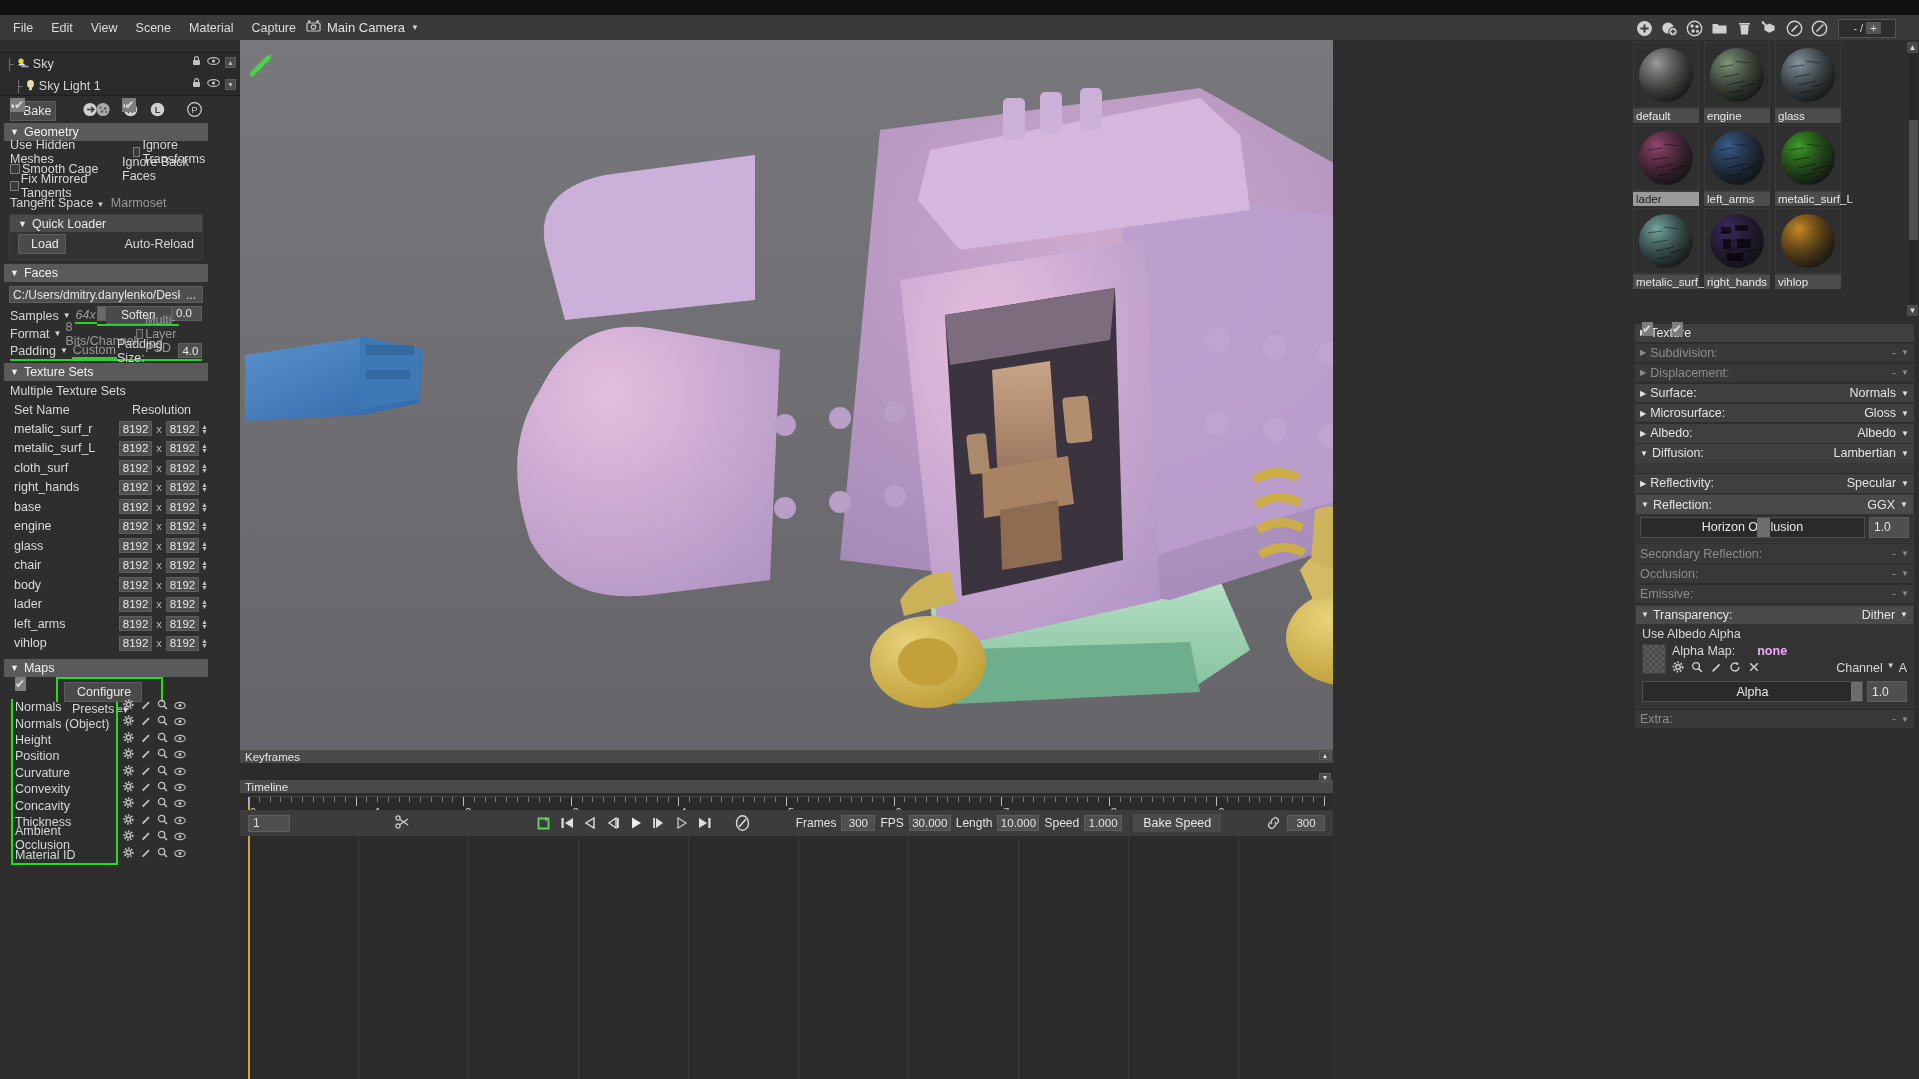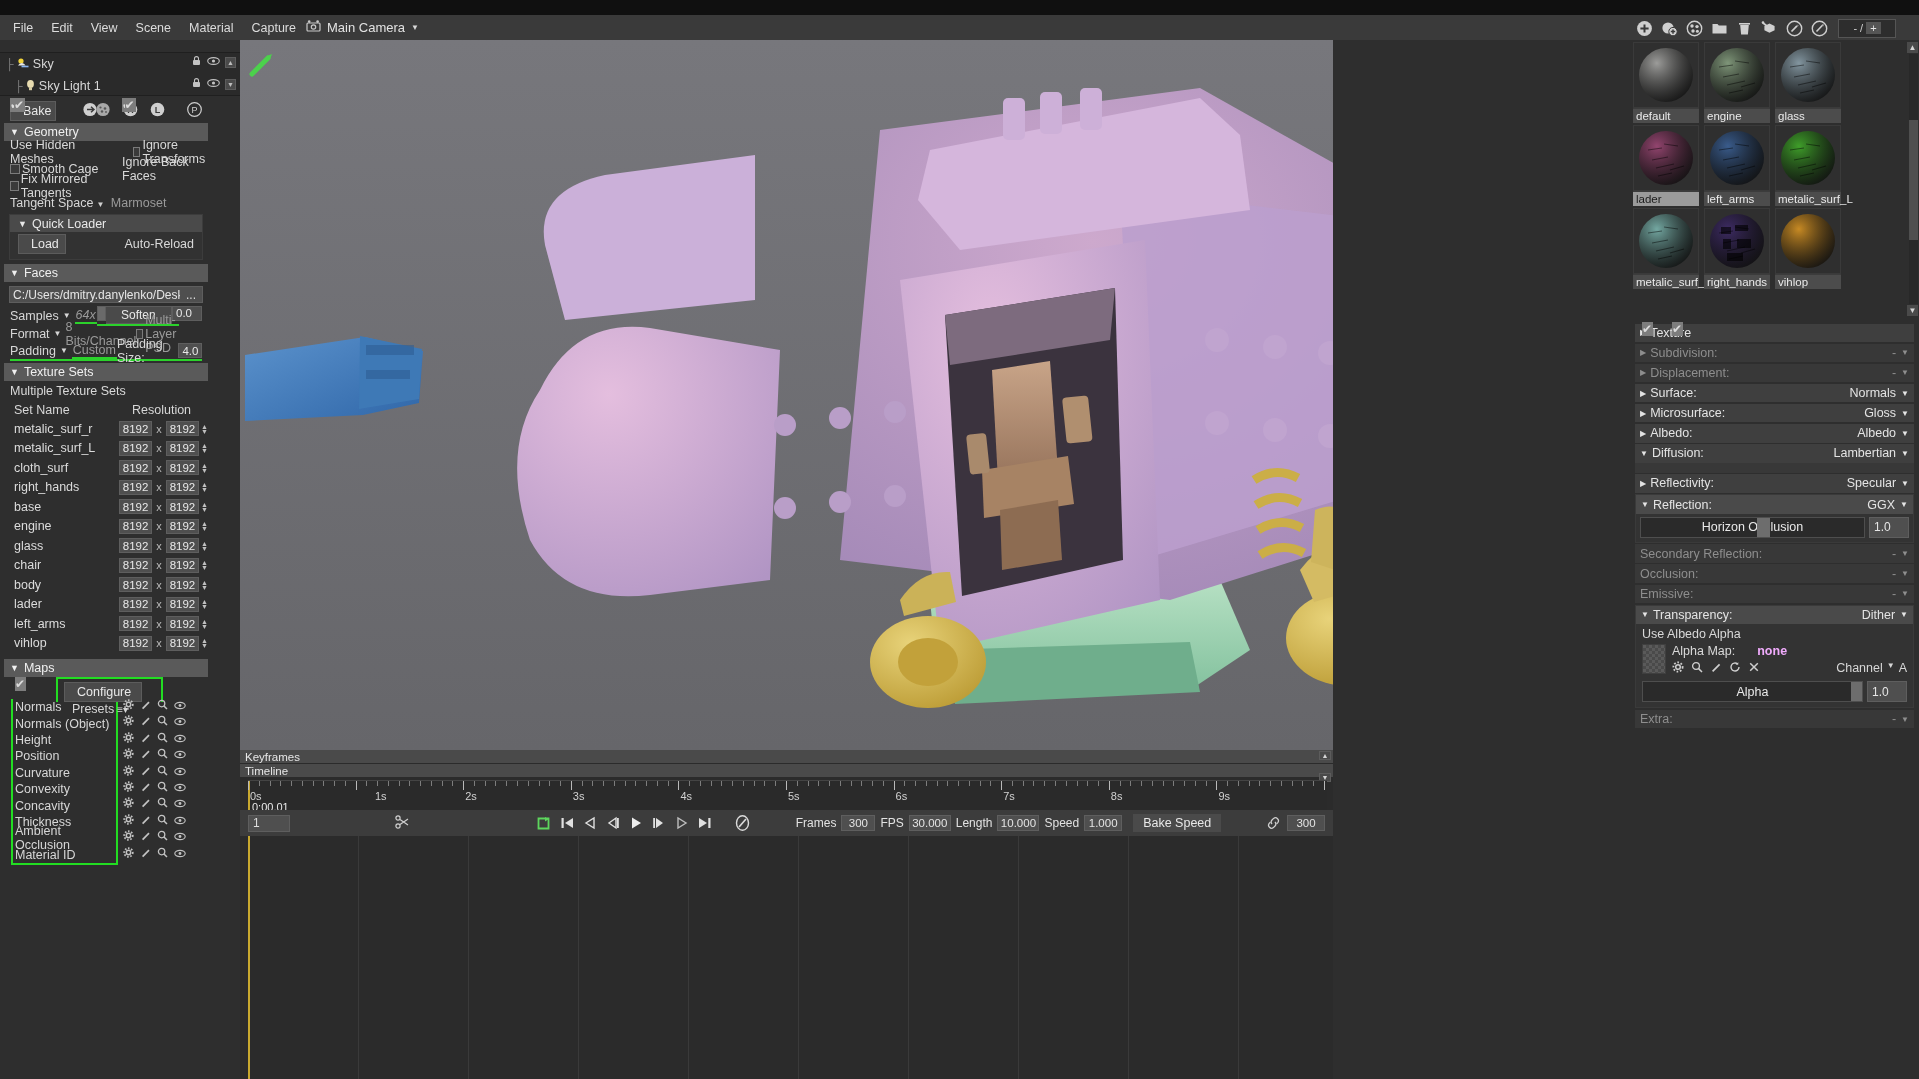--- a/index.html
+++ b/index.html
@@ -983,21 +983,21 @@
           <path d="M4 22 L20 6" stroke="#4cd14c" stroke-width="5" stroke-linecap="round"></path>
           <path d="M19 4 L24 2 L22 7z" fill="#4cd14c"></path>
         </svg>
     </div>
   </div>
 
   <div class="tl">
     <div class="tl-hdr">
       <span>Keyframes</span>
     </div>
-    <div class="tl-hdr" style="margin-top:0;">
+    <div class="tl-hdr" style="margin-top:16px;">
       <span>Timeline</span>
     </div>
     <div class="tl-scrollbtns" style="top:1px;">
       <span style="background:#4a4a4a;border:1px solid #5c5c5c;width:12px;height:9px;display:flex;align-items:center;justify-content:center;font-size:7px;color:#d5d5d5;">▲</span>
       <span style="background:#4a4a4a;border:1px solid #5c5c5c;width:12px;height:9px;display:flex;align-items:center;justify-content:center;font-size:7px;color:#d5d5d5;margin-top:13px;">▼</span>
     </div>
 
     <div class="tl-ruler" id="tl-ruler">
       <div class="playhead" style="left:0px;"></div>
       <div class="ph-time">0:00.01</div>

